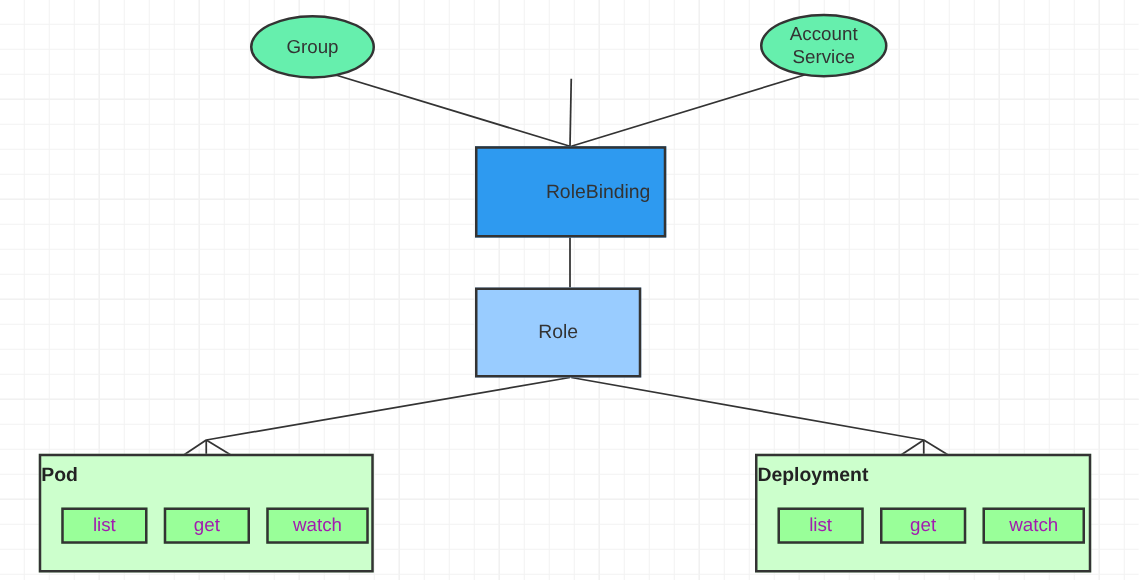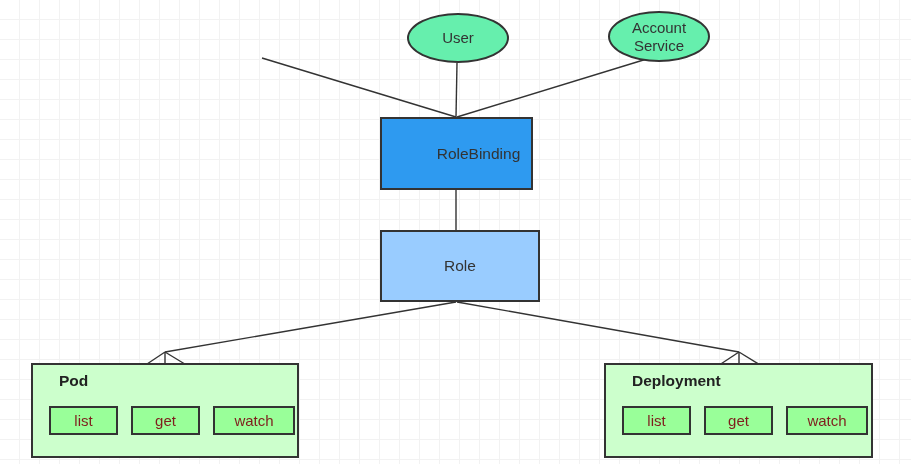--- a/index.html
+++ b/index.html
@@ -52,36 +52,36 @@
   .rolebinding { background: #2e9af0; padding-left: 44px; }
   .role { background: #99ccff; }
   .container-box {
     position: absolute;
     box-sizing: border-box;
     border: 2.5px solid #333333;
     background: #ccffcc;
   }
   .container-label {
     position: absolute;
-    left: 26px;
+    left: 0;
     top: 7px;
     font-size: 15.5px;
     font-weight: bold;
     color: #222222;
   }
   .verb {
     position: absolute;
     box-sizing: border-box;
     border: 2.5px solid #333333;
     background: #99ff99;
     display: flex;
     align-items: center;
     justify-content: center;
     font-size: 15px;
-    color: #7f1d1d;
+    color: #a21caf;
   }
 </style>
 </head>
 <body>
 
 <div id="canvas">
 
   <svg id="edges" width="911" height="464" viewBox="0 0 911 464">
       <line x1="262" y1="58" x2="456" y2="117" stroke="#333333" stroke-width="1.4"></line>
       <line x1="457" y1="63" x2="456" y2="117" stroke="#333333" stroke-width="1.4"></line>
@@ -90,37 +90,37 @@
       <line x1="456" y1="302" x2="165" y2="352" stroke="#333333" stroke-width="1.4"></line>
       <line x1="457" y1="302" x2="739" y2="352" stroke="#333333" stroke-width="1.4"></line>
       <line x1="165" y1="352" x2="84" y2="406" stroke="#333333" stroke-width="1.4"></line>
       <line x1="165" y1="352" x2="165" y2="406" stroke="#333333" stroke-width="1.4"></line>
       <line x1="165" y1="352" x2="254" y2="406" stroke="#333333" stroke-width="1.4"></line>
       <line x1="739" y1="352" x2="657" y2="406" stroke="#333333" stroke-width="1.4"></line>
       <line x1="739" y1="352" x2="739" y2="406" stroke="#333333" stroke-width="1.4"></line>
       <line x1="739" y1="352" x2="827" y2="406" stroke="#333333" stroke-width="1.4"></line>
     </svg>
 
+  <div class="node ellipse" id="n-group" style="left: 200px; top: 12px; width: 100px; height: 51px;">
+    <span>Group</span>
+  </div>
 
-  <div class="node ellipse" id="n-user" style="left: 407px; top: 13px; width: 102px; height: 50px;">
-    <span>User</span>
-  </div>
 
   <div class="node ellipse" id="n-sa" style="left: 608px; top: 11px; width: 102px; height: 51px;">
     <span>
       <span>Account</span><br>
       <span>Service</span>
     </span>
   </div>
 
   <div class="node rect rolebinding" id="n-rolebinding" style="left: 380px; top: 117px; width: 153px; height: 73px;">
     <span>RoleBinding</span>
   </div>
 
-  <div class="node rect role" id="n-role" style="left: 380px; top: 230px; width: 160px; height: 72px;">
+  <div class="node rect role" id="n-role" style="left: 380px; top: 230px; width: 133px; height: 72px;">
     <span>Role</span>
   </div>
 
   <div class="container-box" id="c-pod" style="left: 31px; top: 363px; width: 268px; height: 95px;">
     <div class="container-label">Pod</div>
   </div>
   <div class="verb" id="v-pod-0" style="left: 49px; top: 406px; width: 69px; height: 29px;">
     <span>list</span>
   </div>
   <div class="verb" id="v-pod-1" style="left: 131px; top: 406px; width: 69px; height: 29px;">

